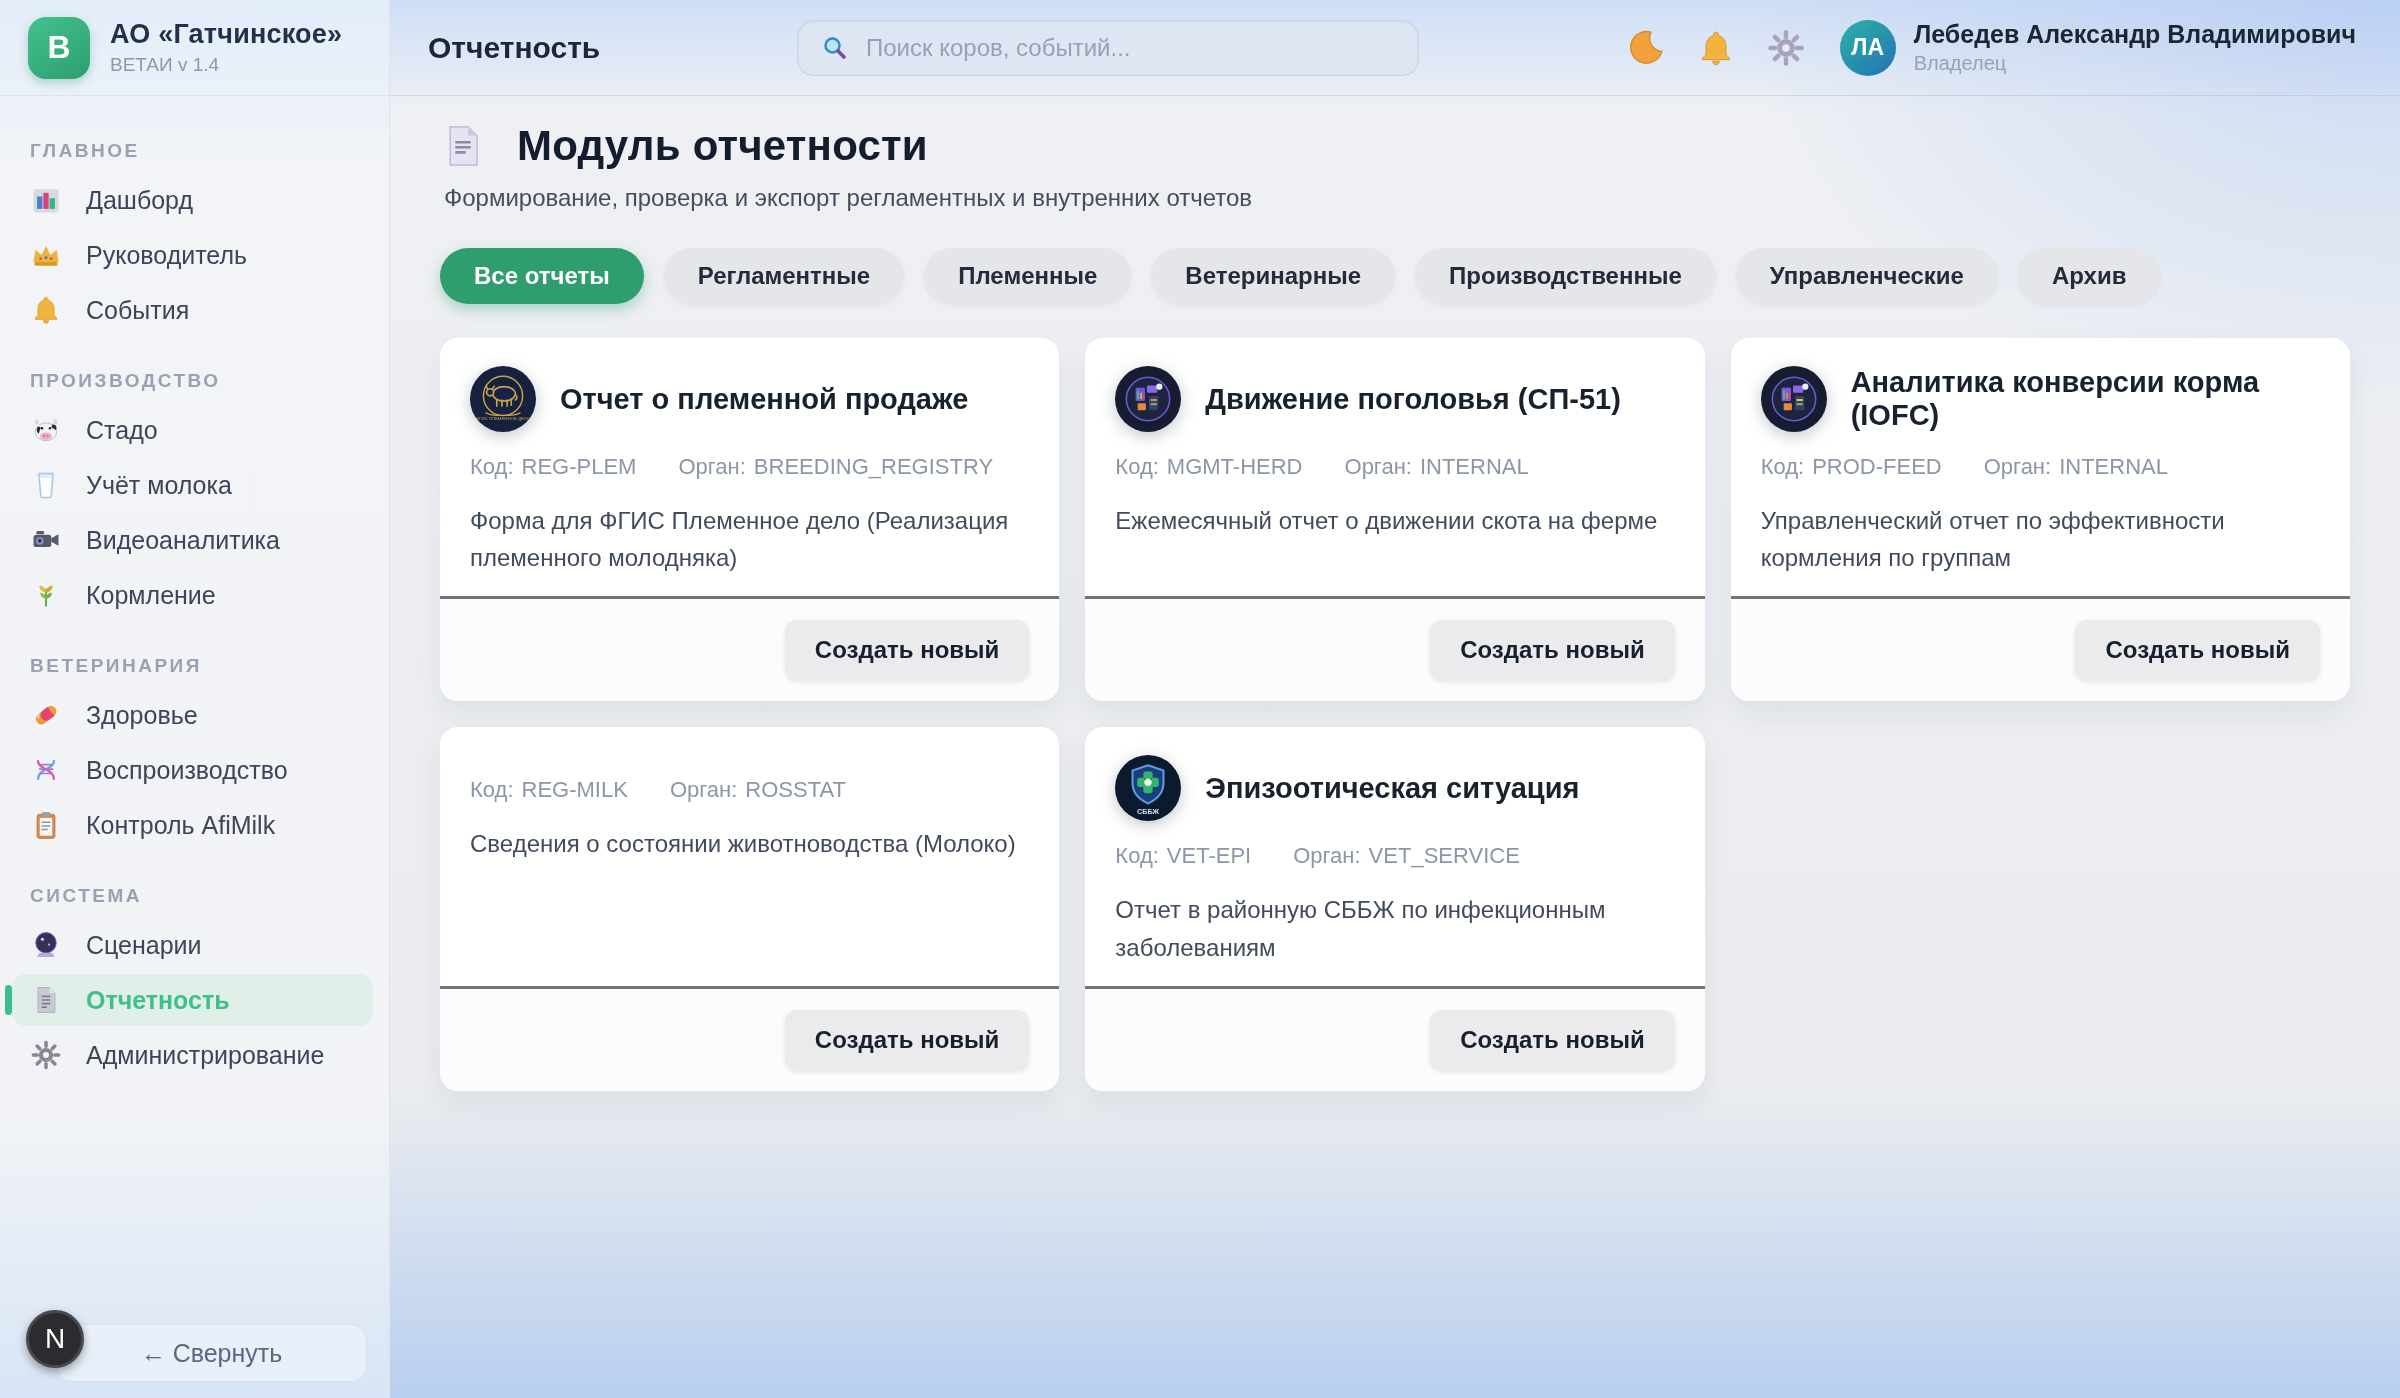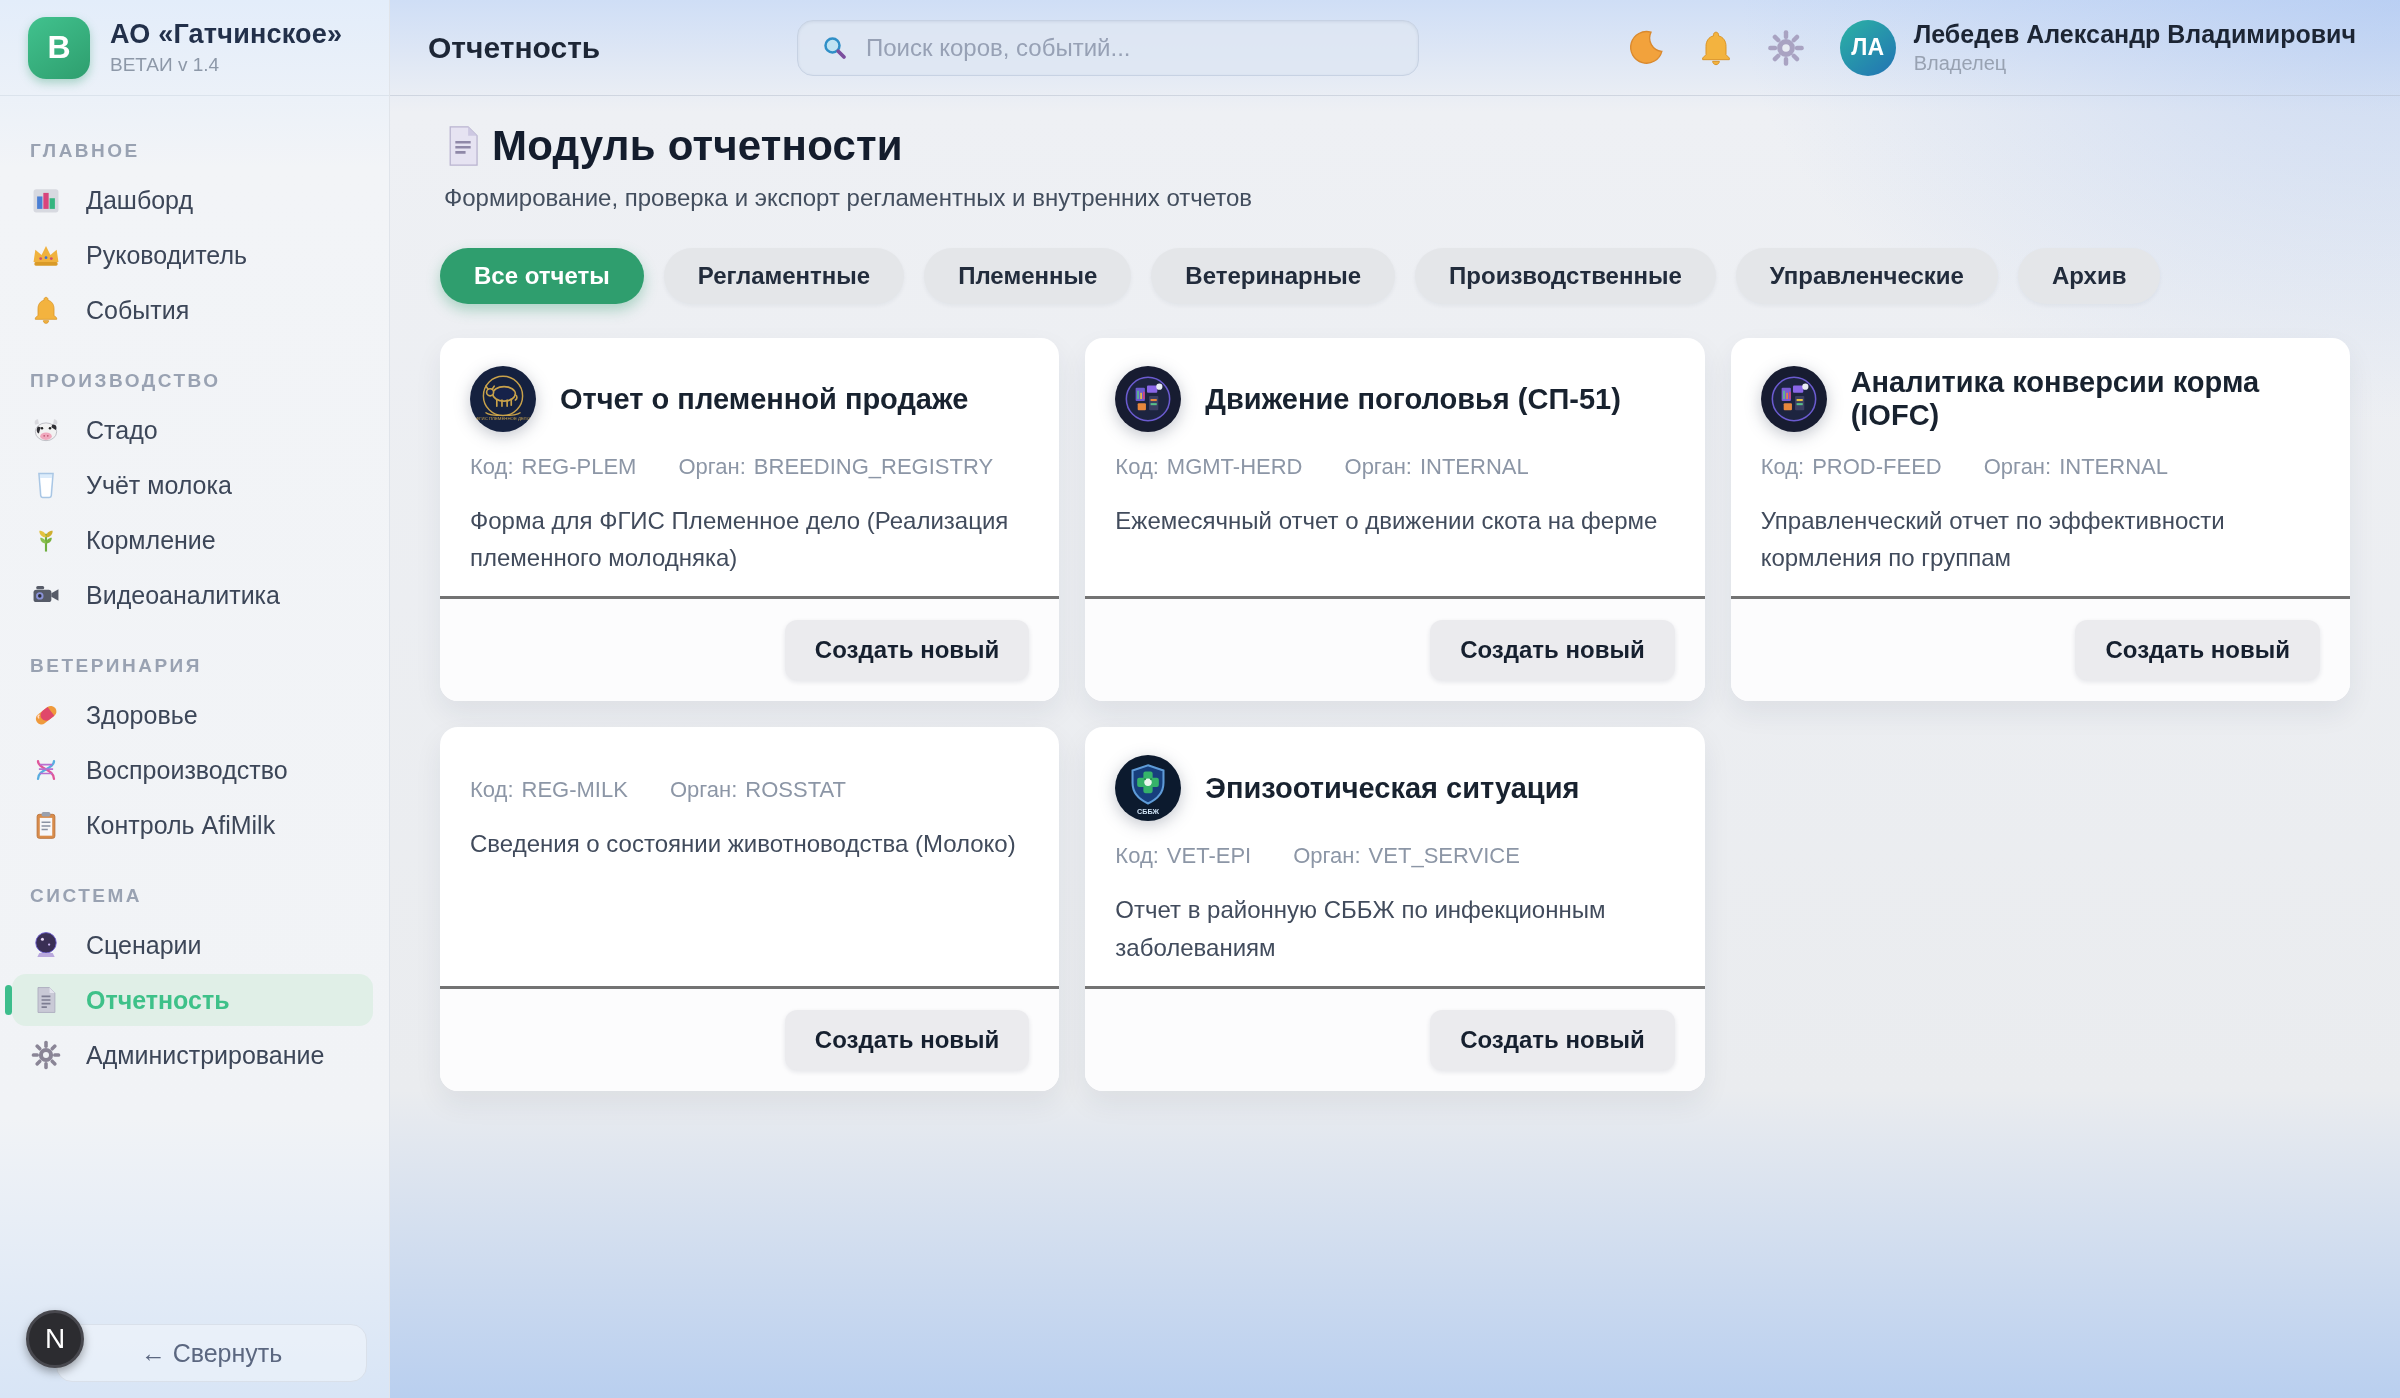--- a/index.html
+++ b/index.html
@@ -64,21 +64,21 @@
   .icon-btn .icon { width:36px; height:36px; }
   .user-chip { display:flex; align-items:center; gap:18px; cursor:pointer; }
   .avatar { width:56px; height:56px; border-radius:50%; flex-shrink:0;
     background:linear-gradient(140deg,#2bb3a4,#2272b4); color:#fff;
     display:flex; align-items:center; justify-content:center;
     font-size:23px; font-weight:700; }
   .user-name { font-size:25px; font-weight:700; color:#1c2534; }
   .user-role { font-size:20px; color:#98a2b2; margin-top:3px; }
 
   .content { flex:1; padding:26px 50px 0; }
-  .page-head { display:flex; align-items:center; gap:6px; }
+  .page-head { display:flex; align-items:center; gap:31px; }
   .page-head .icon { width:46px; height:46px; }
   .page-title { font-size:42px; font-weight:800; color:#141d2d; letter-spacing:.2px; }
   .page-subtitle { margin:14px 0 0 4px; font-size:24px; color:#434e5e; }
 
   .tabs { display:flex; gap:20px; margin-top:36px; }
   .tab { height:56px; padding:1px 34px; border:none; border-radius:28px;
     background:#e4e6e9; color:#222c3c; font-size:24px; font-weight:700;
     font-family:inherit; cursor:pointer; box-shadow:0 2px 4px rgba(20,30,60,.05); }
   .tab.active { background:#2f9e6e; color:#fff;
     box-shadow:0 6px 14px rgba(47,158,110,.35); }
@@ -178,40 +178,40 @@
           <svg viewBox="0 0 36 36">
               <path d="M10 5h16l-2 25c-.1 1.2-1 2-2.2 2h-7.6c-1.2 0-2.1-.8-2.2-2L10 5z" fill="#dcecfb" stroke="#a9c6e4" stroke-width="1.6"></path>
               <path d="M11.6 10h12.8l-1.6 19.4c0 .9-.7 1.6-1.6 1.6h-6.4c-.9 0-1.6-.7-1.6-1.6L11.6 10z" fill="#ffffff"></path>
             </svg>
         </span>
         <span>Учёт молока</span>
       </div>
       <div class="nav-item">
         <span class="icon">
           <svg viewBox="0 0 36 36">
+              <rect x="7" y="8" width="9" height="3.5" rx="1.7" fill="#565b68"></rect>
+              <rect x="4" y="12" width="20" height="14" rx="3" fill="#565b68"></rect>
+              <circle cx="11" cy="19" r="4.2" fill="#8b93d8"></circle>
+              <circle cx="11" cy="19" r="2" fill="#2c2f3a"></circle>
+              <path d="M24 16l8-4.5v13L24 20z" fill="#565b68"></path>
+            </svg>
+        </span>
+        <span>Видеоаналитика</span>
+      </div>
+      <div class="nav-item">
+        <span class="icon">
+          <svg viewBox="0 0 36 36">
               <path d="M18 31V11" stroke="#6fae3f" stroke-width="2.4"></path>
               <path d="M18 15c-4.5 0-7.5-3-7.5-7.5 4.5 0 7.5 3 7.5 7.5z" fill="#e3c23f"></path>
               <path d="M18 15c4.5 0 7.5-3 7.5-7.5-4.5 0-7.5 3-7.5 7.5z" fill="#cfae2f"></path>
               <path d="M18 22c-3.5 0-6.5-2.5-6.5-6.5 3.5 0 6.5 2.5 6.5 6.5z" fill="#8cc14f"></path>
               <path d="M18 22c3.5 0 6.5-2.5 6.5-6.5-3.5 0-6.5 2.5-6.5 6.5z" fill="#79b23f"></path>
             </svg>
         </span>
         <span>Кормление</span>
-      </div>
-      <div class="nav-item">
-        <span class="icon">
-          <svg viewBox="0 0 36 36">
-              <rect x="7" y="8" width="9" height="3.5" rx="1.7" fill="#565b68"></rect>
-              <rect x="4" y="12" width="20" height="14" rx="3" fill="#565b68"></rect>
-              <circle cx="11" cy="19" r="4.2" fill="#8b93d8"></circle>
-              <circle cx="11" cy="19" r="2" fill="#2c2f3a"></circle>
-              <path d="M24 16l8-4.5v13L24 20z" fill="#565b68"></path>
-            </svg>
-        </span>
-        <span>Видеоаналитика</span>
       </div>
 
       <div class="section-title">ВЕТЕРИНАРИЯ</div>
 
       <div class="nav-item">
         <span class="icon">
           <svg viewBox="0 0 36 36">
               <g transform="rotate(-38 18 18)">
                 <rect x="5" y="12" width="26" height="12.5" rx="6.2" fill="#ef9a3c"></rect>
                 <path d="M18 12h7a6.2 6.2 0 0 1 0 12.5h-7z" fill="#e0486a" transform="rotate(180 21.5 18.2)"></path>

